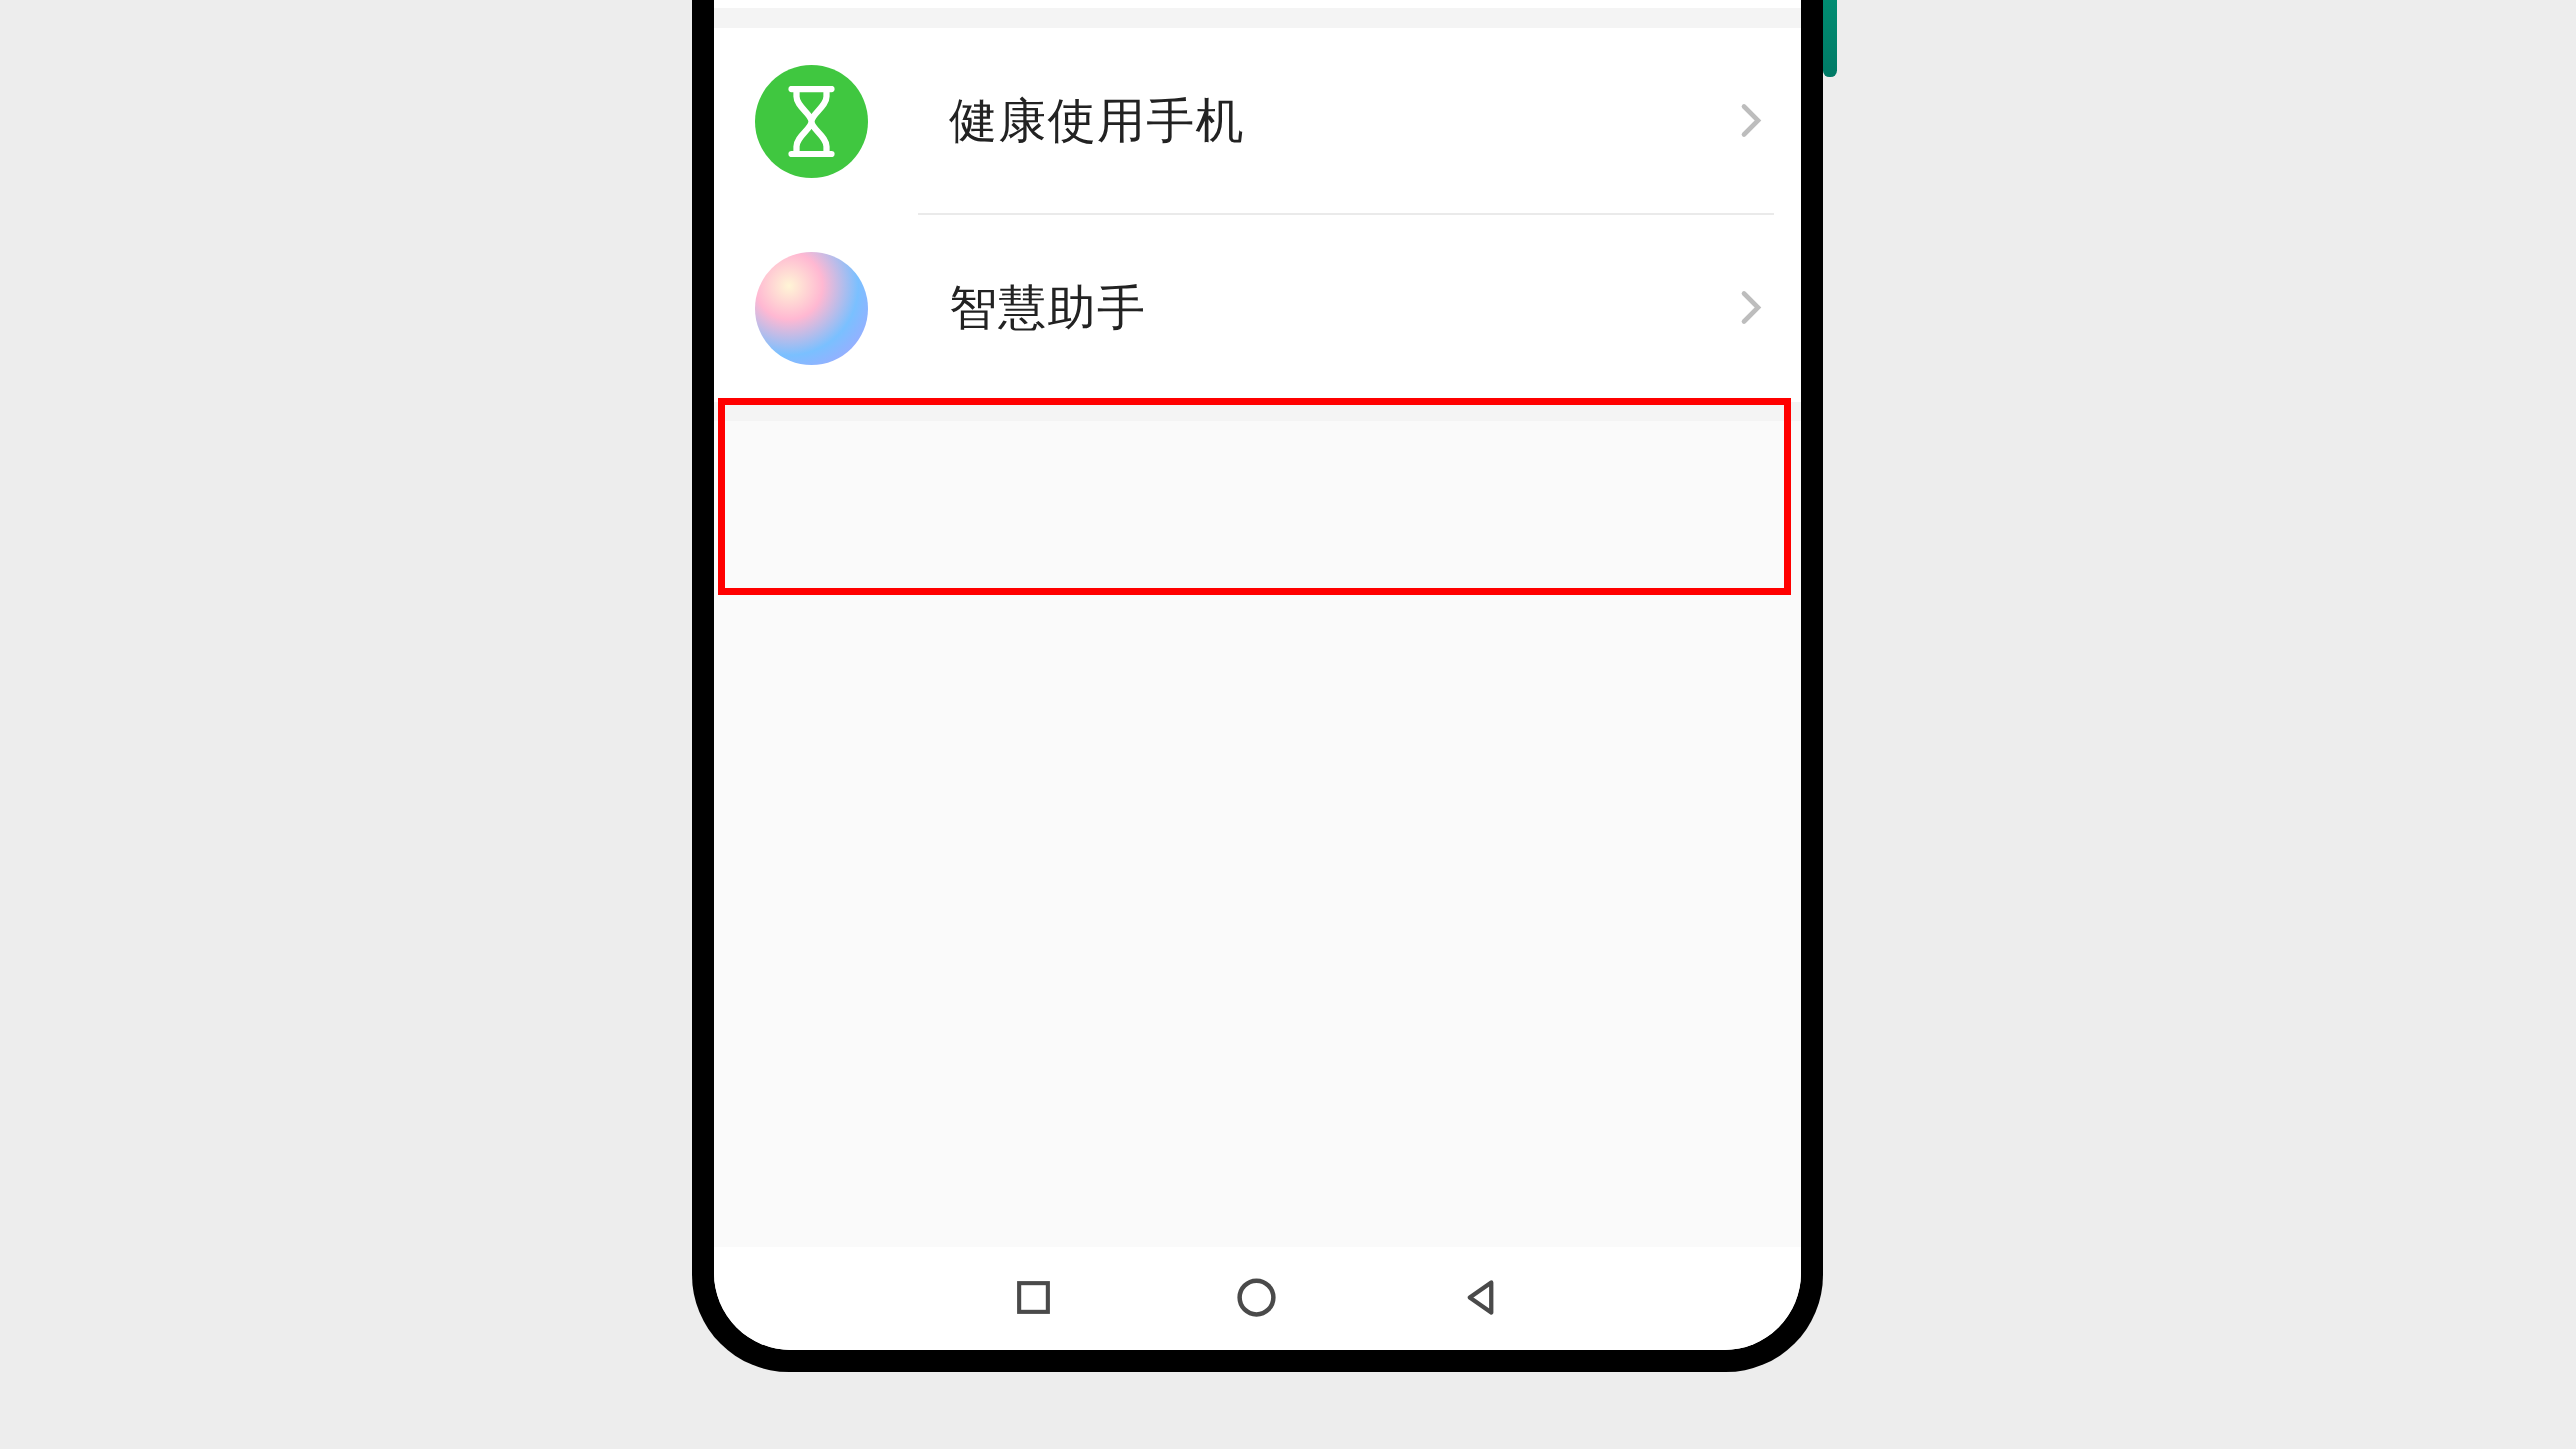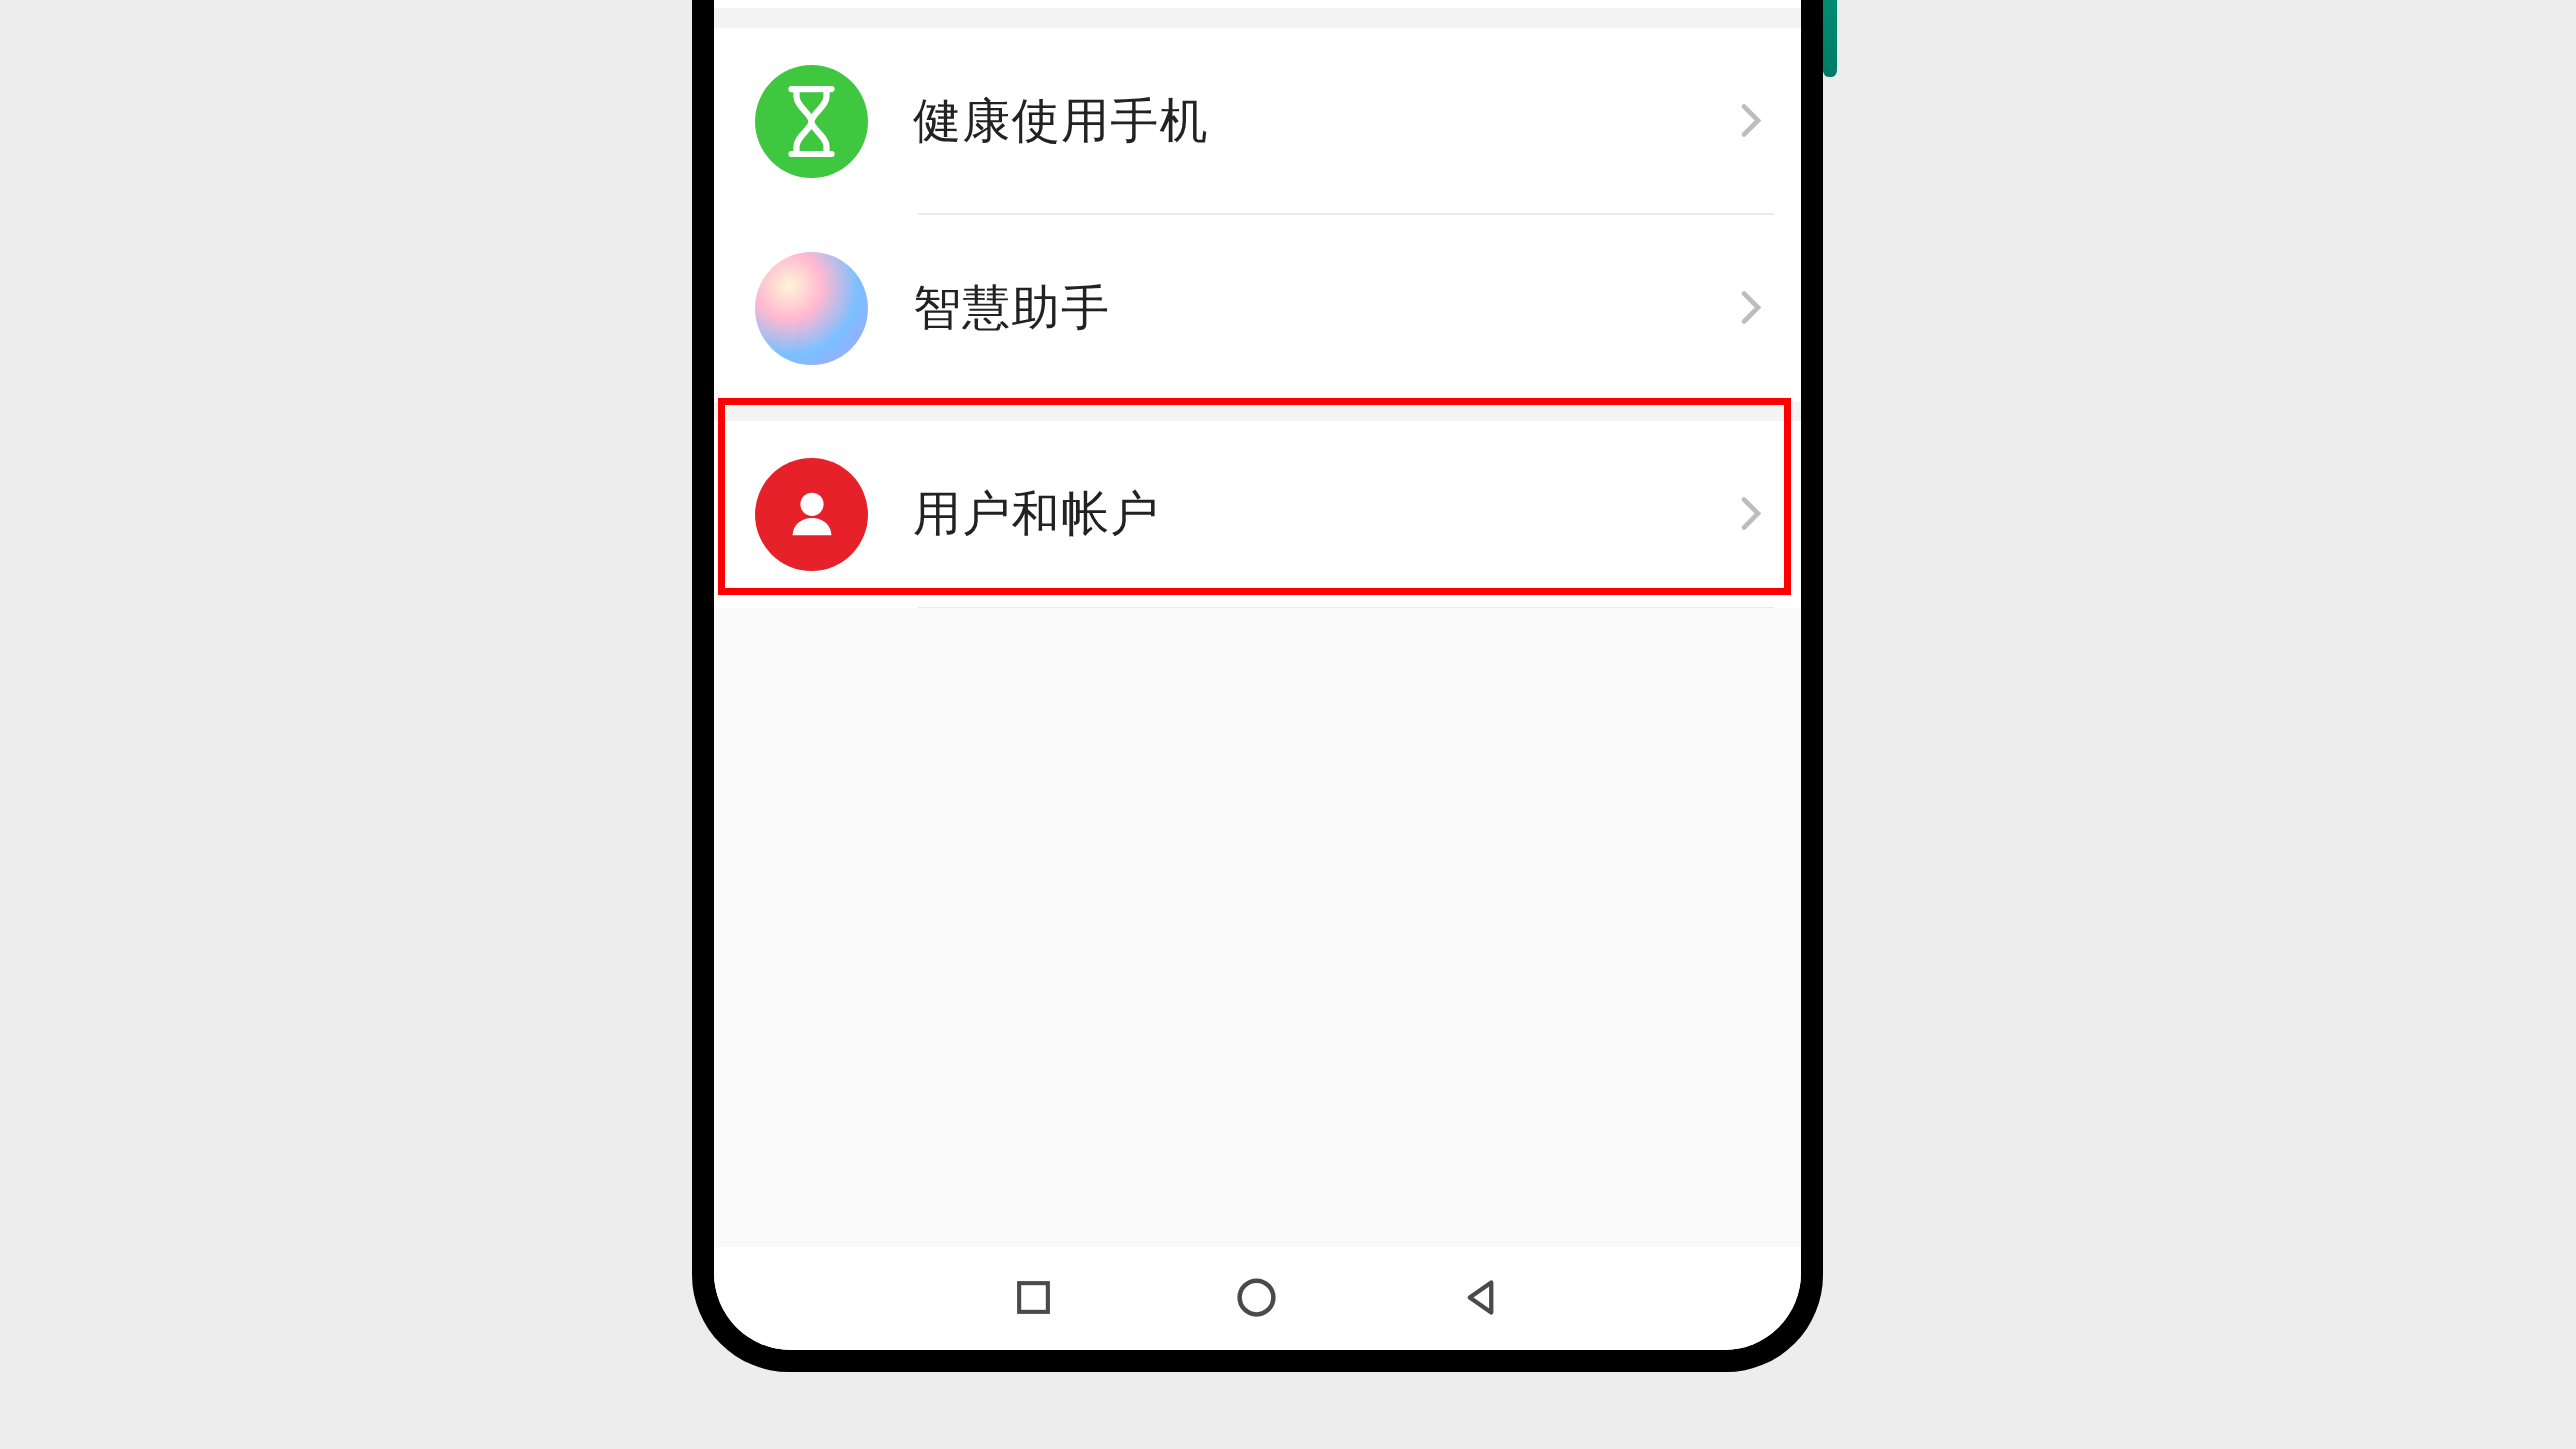--- a/index.html
+++ b/index.html
@@ -89,20 +89,21 @@
     display: flex;
     align-items: center;
     justify-content: center;
   }
 
   .label {
     flex: 1 1 auto;
     font-size: 48px;
     color: #222;
     letter-spacing: 1.3px;
+    margin-left: 36px;
   }
 
   .chevron {
     flex: 0 0 auto;
     color: #bdbdbd;
   }
 
   
   .highlight {
     position: absolute;
@@ -184,35 +185,20 @@
           </span>
           <div class="divider"></div>
         </div>
 
       </div>
 
       <div class="gap"></div>
 
       <div class="group">
 
-        <div class="row">
-          <div class="icon" style="background:#e62129">
-            <svg width="62" height="62" viewBox="0 0 64 64">
-              <circle cx="32" cy="22" r="12" fill="#fff"></circle>
-              <path d="M12 54c0-11 9-18 20-18s20 7 20 18" fill="#fff"></path>
-            </svg>
-          </div>
-          <span class="label">用户和帐户</span>
-          <span class="chevron">
-            <svg width="22" height="35" viewBox="0 0 18 30">
-                <path d="M3 3l12 12L3 27" fill="none" stroke="currentColor" stroke-width="4" stroke-linecap="round"></path>
-              </svg>
-          </span>
-          <div class="divider"></div>
-        </div>
 
 
       </div>
     </div>
 
     <div class="highlight" id="hl" style="left: 3.9px; top: 572px; width: 1059px; height: 183px;"></div>
 
     <div class="navbar">
       <span class="nav-btn">
         <svg width="41" height="41" viewBox="0 0 40 40">

